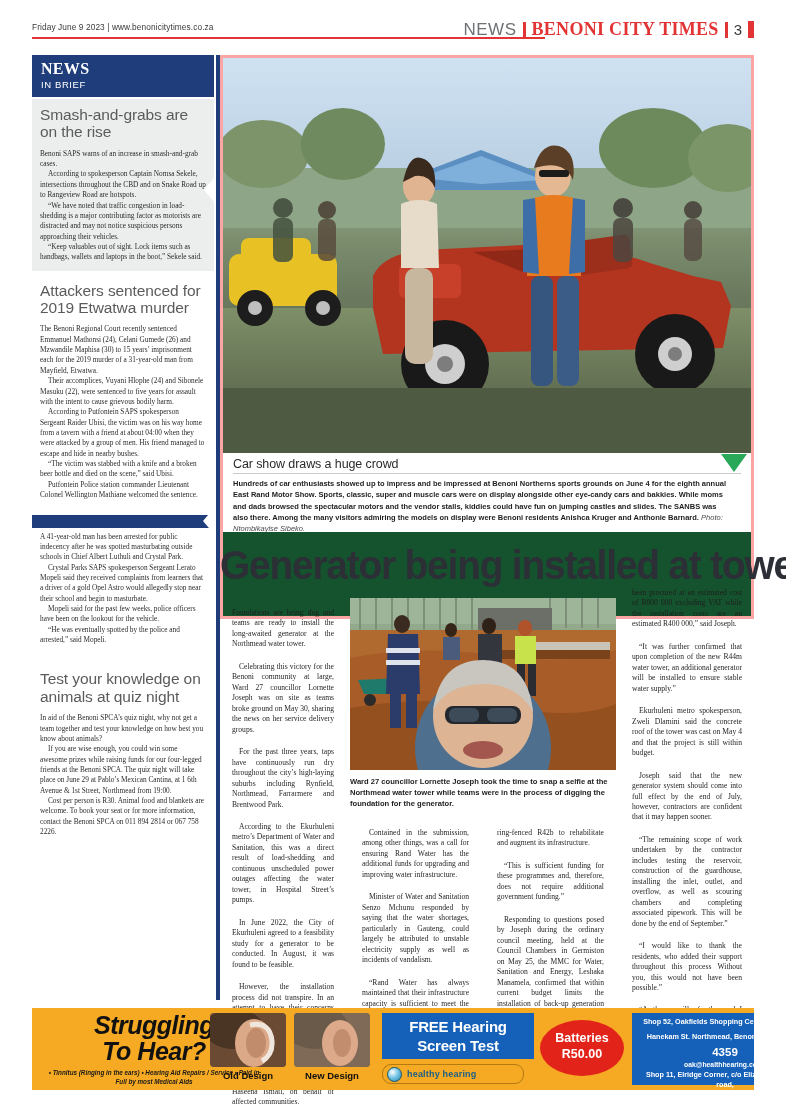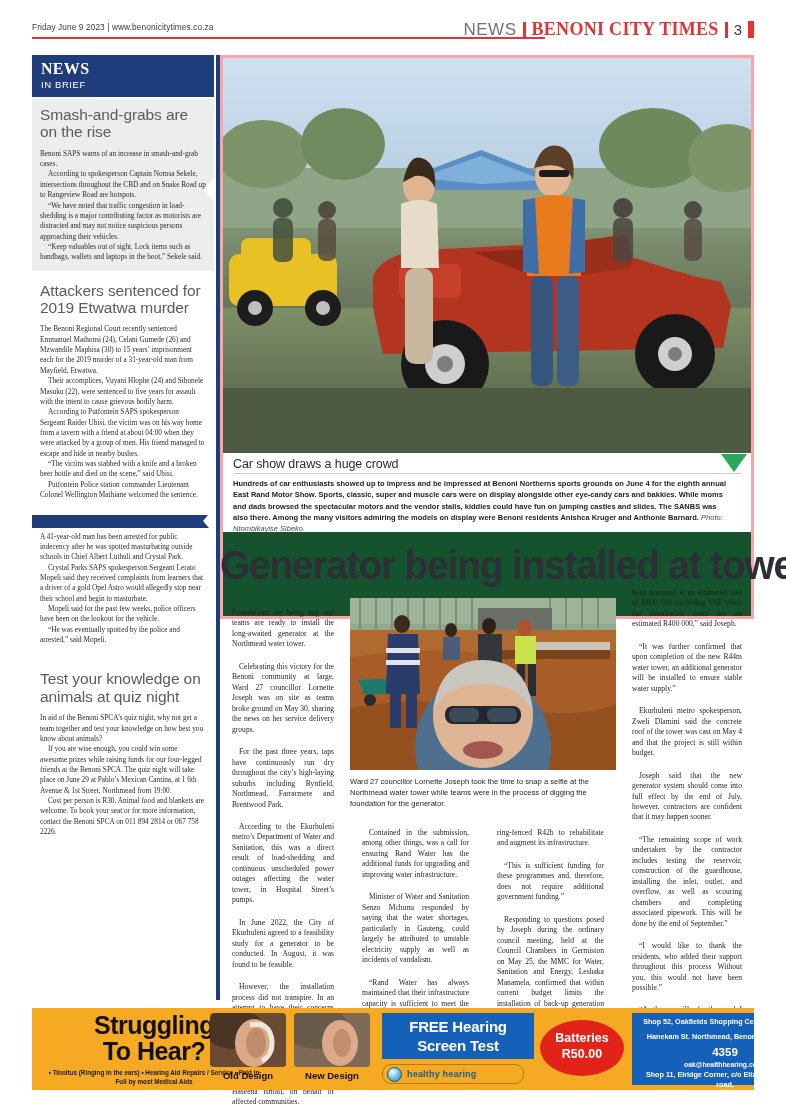--- a/index.html
+++ b/index.html
@@ -133,30 +133,30 @@
   .col3 { left: 485px; top: 816px; width: 131px; }
   .col4 { left: 620px; top: 576px; width: 134px; }
 
   .sel-photo {
     position: absolute; left: 350px; top: 598px; width: 266px; height: 172px;
     overflow: hidden;
     background: linear-gradient(#9fb7a2 0%, #b0723c 30%, #a85f2d 55%, #8e4d24 100%);
   }
   .sel-cap {
     position: absolute; left: 350px; top: 776px; width: 266px;
-    font-family: "Liberation Sans", sans-serif; font-weight: normal;
+    font-family: "Liberation Sans", sans-serif; font-weight: bold;
     font-size: 7.6px; line-height: 1.45; color: #1d1d1d;
   }
 
   
   .ad {
     position: absolute; left: 32px; top: 1008px; width: 722px; height: 82px;
     background: #f6a922; overflow: hidden;
   }
-  .ad-left { position: absolute; left: 12px; top: 5px; width: 220px; text-align:center; }
+  .ad-left { position: absolute; left: 12px; top: 5px; width: 220px; text-align:center;font-style:italic; }
   .ad-h1 {
     font-family: "Liberation Sans", sans-serif; font-weight: bold;
     font-size: 25px; color: #111; line-height: 1.02; letter-spacing: -.5px;
   }
   .ad-sub {
     font-size: 6.3px; font-weight: bold; color: #1a1a1a; line-height: 1.4;
     margin-top: 5px;
   }
   .ad-ear { position: absolute; top: 5px; width: 76px; text-align: center; }
   .ad-ear .im { width: 76px; height: 54px; border-radius: 4px; overflow:hidden;

